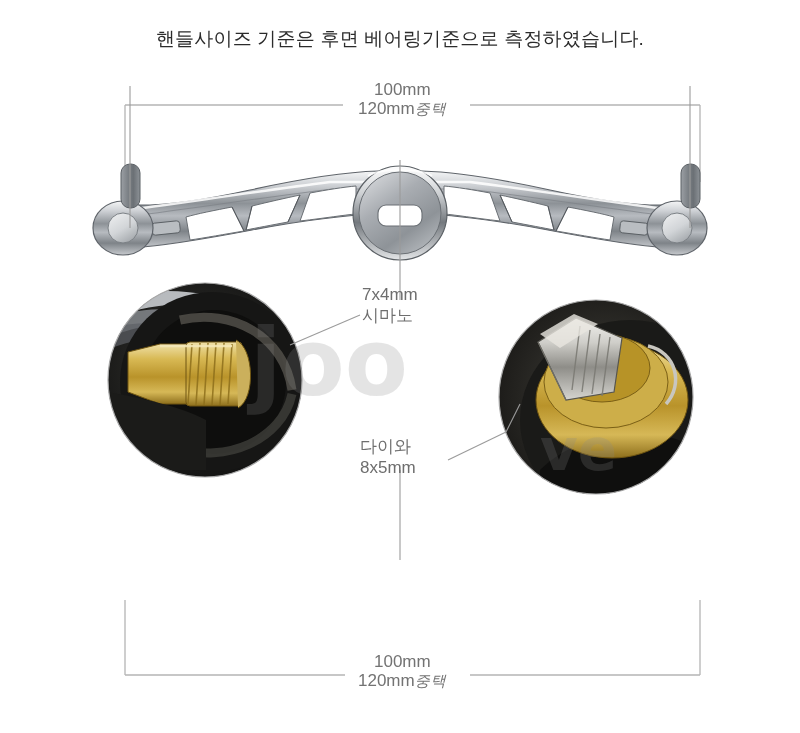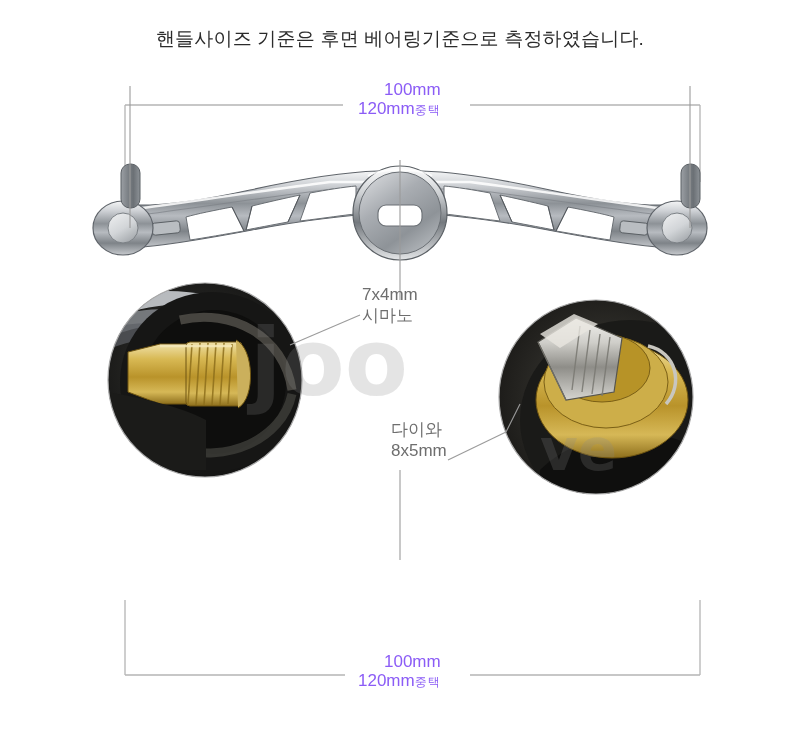--- a/index.html
+++ b/index.html
@@ -11,24 +11,24 @@
   .page{position:absolute;inset:0;background:#fff;padding-left:48px;}
 
   
   .title{
     position:absolute;left:0;top:26px;width:800px;text-align:center;
     font-size:19px;color:#2b2b2b;letter-spacing:.2px;font-weight:500;
   }
 
   
   .dim-label{
-    position:absolute;color:#8b5cf6;font-size:17px;line-height:19px;
-    white-space:nowrap;text-align:right;
+    position:absolute;color:#737373;font-size:17px;line-height:19px;
+    white-space:nowrap;text-align:center;
   }
-  .dim-label .ko{font-size:12px;letter-spacing:1px;}
+  .dim-label .ko{font-size:15px;letter-spacing:1px;font-style:italic;}
 
   .spec-label{
     position:absolute;color:#6e6e6e;font-size:17px;line-height:21px;
     white-space:nowrap;
   }
 
   
   .overlay{position:absolute;left:0;top:0;width:800px;height:733px;pointer-events:none;}
 </style>
 </head>
@@ -343,21 +343,21 @@
   <div class="dim-label" style="left:358px;top:80px;">
     <div><span>100mm</span></div>
     <div><span>120mm</span><span class="ko">중택</span></div>
   </div>
 
   <div class="spec-label" style="left:362px;top:284px;">
     <div>7x4mm</div>
     <div>시마노</div>
   </div>
 
-  <div class="spec-label" style="left:360px;top:419px;margin-left:31px;">
+  <div class="spec-label" style="left:360px;top:436px;">
     <div>다이와</div>
     <div>8x5mm</div>
   </div>
 
   <div class="dim-label" style="left:358px;top:652px;">
     <div><span>100mm</span></div>
     <div><span>120mm</span><span class="ko">중택</span></div>
   </div>
 
 </div>

